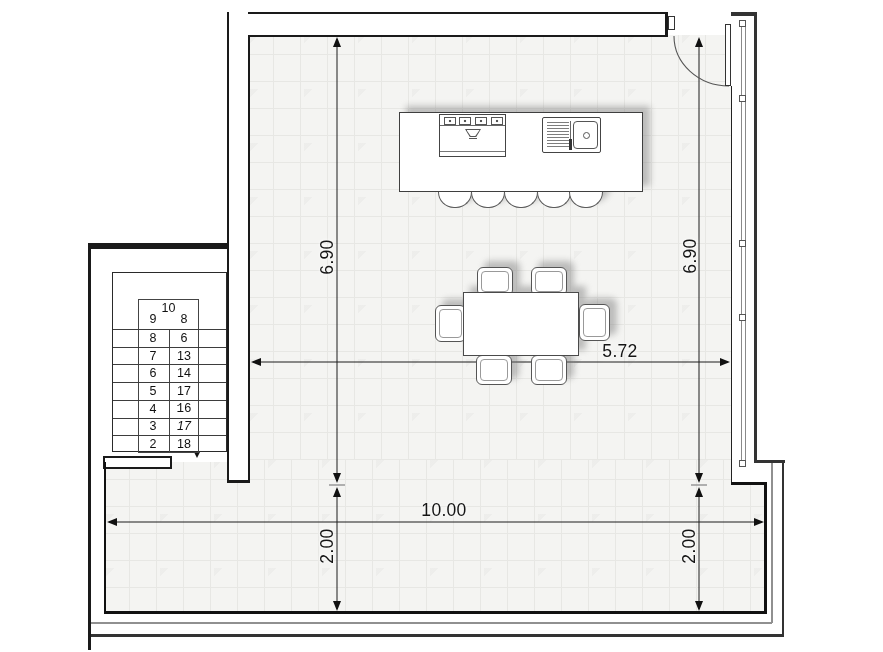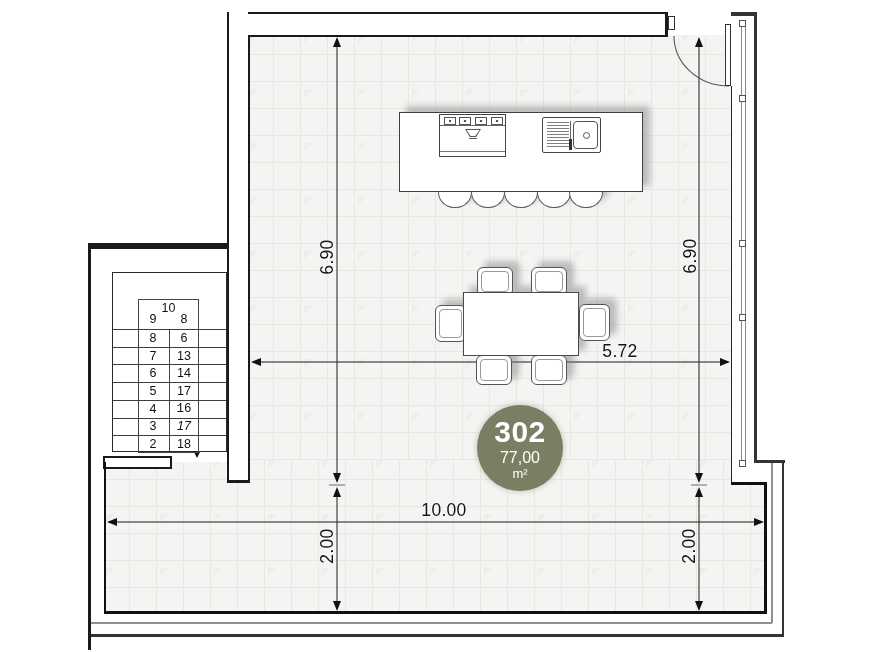--- a/index.html
+++ b/index.html
@@ -196,19 +196,14 @@
     <div class="abs" style="left:731px;top:482px;width:36px;height:2.8px;background:#111;"></div>
   </div>
 
   <div class="dim vert" style="left:327px;top:257px;">6.90</div>
   <div class="dim vert" style="left:690px;top:256px;">6.90</div>
   <div class="dim" style="left:620px;top:351px;">5.72</div>
   <div class="dim" style="left:444px;top:510px;">10.00</div>
   <div class="dim vert" style="left:327px;top:546px;">2.00</div>
   <div class="dim vert" style="left:689px;top:546px;">2.00</div>
 
-  <div class="badge">
-    <div class="b-num">302</div>
-    <div class="b-area">77,00</div>
-    <div class="b-unit">m²</div>
-  </div>
 
 </div>
 
 </body></html>

